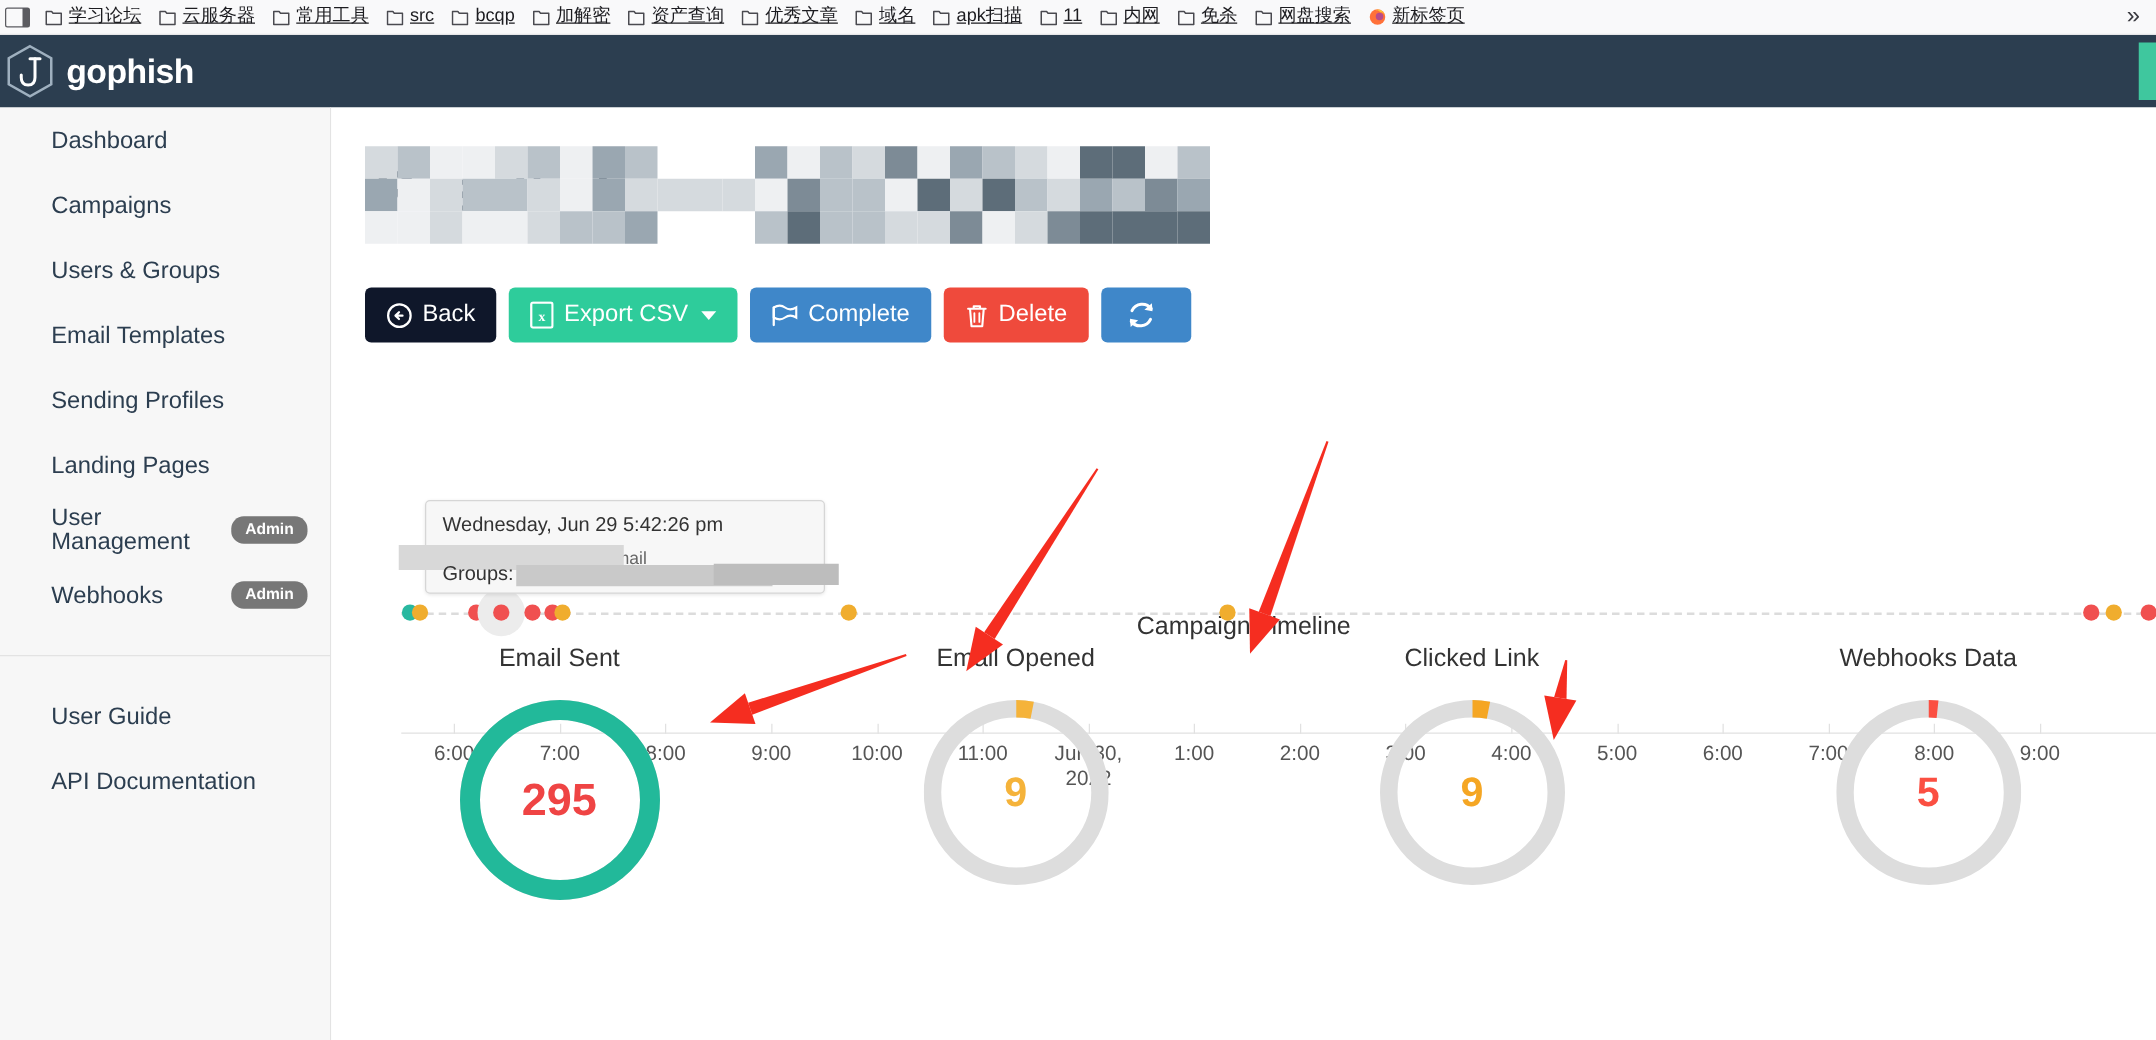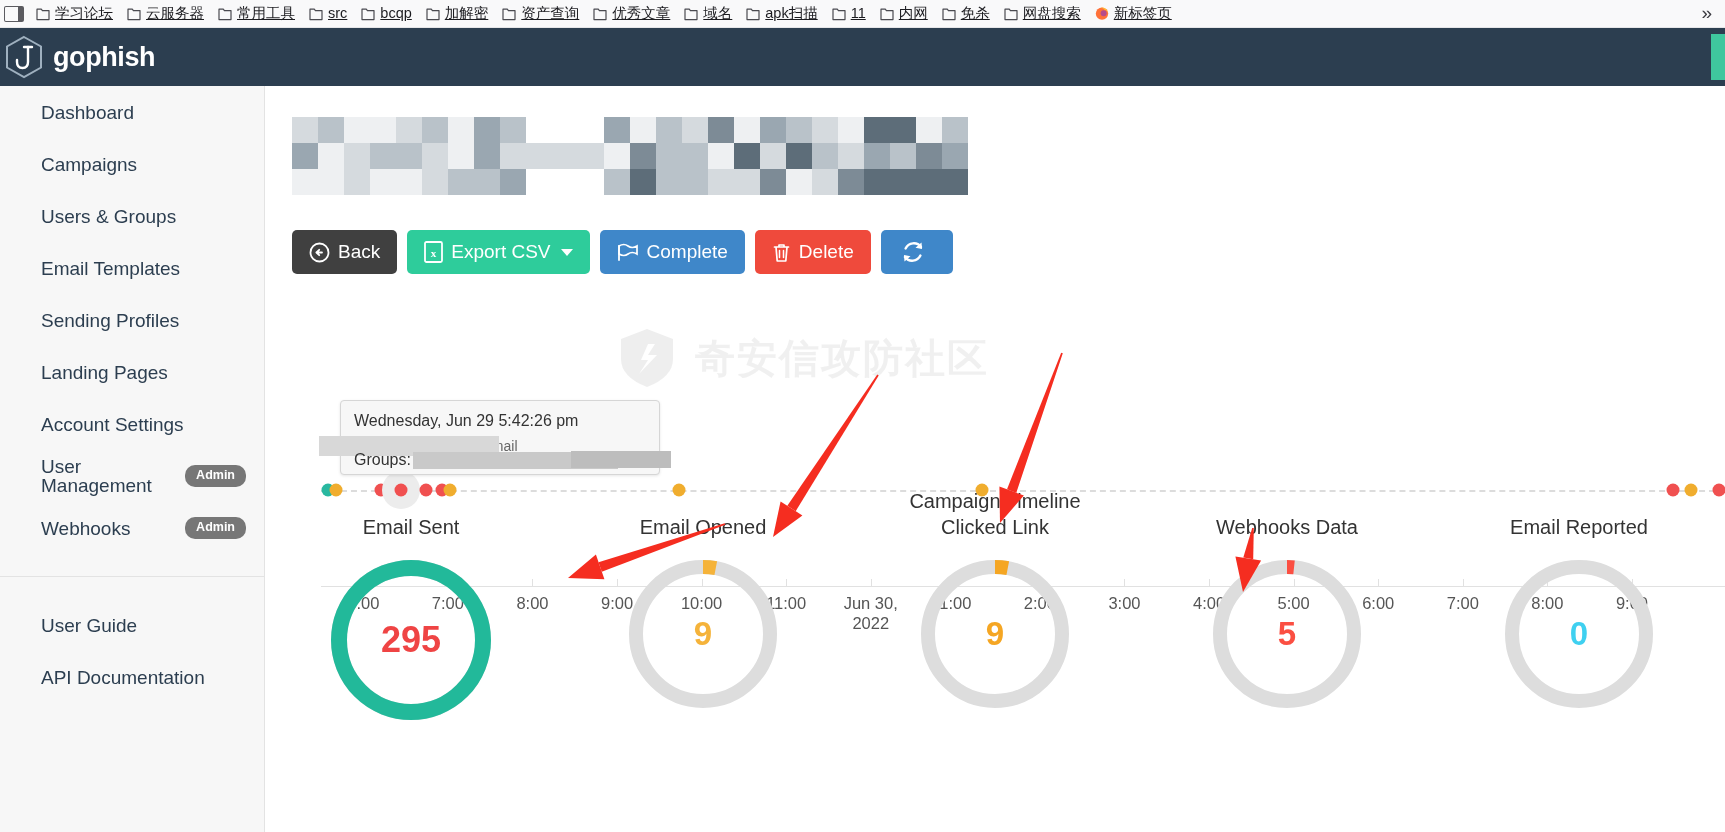--- a/index.html
+++ b/index.html
@@ -124,21 +124,21 @@
     height: 44px;
     display: flex; align-items: center; gap: 8px;
     padding: 0 17px;
     border: none; border-radius: 5px;
     font-size: 19px; color: #ffffff;
     font-family: "Liberation Sans", sans-serif;
     cursor: pointer;
     white-space: nowrap;
   }
   .btn svg { display: block; flex: 0 0 auto; }
-  #btn-back    { background: #404040; }
+  #btn-back    { background: #0f172a; }
   #btn-export  { background: #2ecc9b; }
   #btn-complete{ background: #3f87c9; }
   #btn-delete  { background: #ef4a3c; }
   #btn-refresh { background: #3f87c9; padding: 0 20px; }
   .caret {
     width: 0; height: 0;
     border-left: 6px solid transparent;
     border-right: 6px solid transparent;
     border-top: 7px solid #ffffff;
     margin-left: 2px;
@@ -420,23 +420,20 @@
         <span class="nav-label">Users &amp; Groups</span>
       </div>
       <div class="nav-item">
         <span class="nav-label">Email Templates</span>
       </div>
       <div class="nav-item">
         <span class="nav-label">Sending Profiles</span>
       </div>
       <div class="nav-item">
         <span class="nav-label">Landing Pages</span>
-      </div>
-      <div class="nav-item">
-        <span class="nav-label">Account Settings</span>
       </div>
       <div class="nav-item">
         <span class="nav-label">User Management</span>
         <span class="badge-admin">Admin</span>
       </div>
       <div class="nav-item">
         <span class="nav-label">Webhooks</span>
         <span class="badge-admin">Admin</span>
       </div>
     </div>
@@ -578,27 +575,20 @@
         <polygon points="20.5,2.5 21,9 14.5,7.8" fill="#ffffff"></polygon>
         <polygon points="3.5,21.5 3,15 9.5,16.2" fill="#ffffff"></polygon>
       </svg>
       <span></span>
     </button>
   </div>
 
   <div id="timeline-area">
     <div id="timeline-title">Campaign Timeline</div>
 
-    <div id="watermark">
-      <svg width="64" height="64" viewBox="0 0 64 64">
-        <path d="M32 3 L58 13 V33 Q58 51 32 61 Q6 51 6 33 V13 Z" fill="#c8c8c8"></path>
-        <path d="M33 18 L26 34 H33 L24 48 L42 29 H33 L40 18 Z" fill="#ffffff"></path>
-      </svg>
-      <div id="watermark-text">奇安信攻防社区</div>
-    </div>
 
     <div id="timeline-axis-line"></div>
     <div id="timeline-dots">
         <div class="tl-dot" style="left: 63.02px; top: 224px; background: rgb(41, 184, 160);"></div>
         <div class="tl-dot" style="left: 71.444px; top: 224px; background: rgb(240, 173, 46);"></div>
         <div class="tl-dot" style="left: 116.372px; top: 224px; background: rgb(240, 80, 80);"></div>
         <div class="tl-halo" style="left: 136.028px; top: 224px;"></div>
         <div class="tl-dot" style="left: 136.028px; top: 224px; background: rgb(240, 80, 80);"></div>
         <div class="tl-dot" style="left: 161.3px; top: 224px; background: rgb(240, 80, 80);"></div>
         <div class="tl-dot" style="left: 176.744px; top: 224px; background: rgb(240, 80, 80);"></div>
@@ -726,29 +716,20 @@
       <div class="donut-cell">
         <div class="donut-label">Webhooks Data</div>
         <div class="donut">
           <svg width="148" height="148" viewBox="0 0 148 148">
             <circle cx="74" cy="74" r="67" fill="none" stroke="#dddddd" stroke-width="14"></circle>
             <circle cx="74" cy="74" r="67" fill="none" stroke="#fb4f42" stroke-width="14" stroke-dasharray="7.135142636966648 413.83827294406564" transform="rotate(-90 74 74)"></circle>
           </svg>
           <div class="donut-value" style="color: rgb(251, 79, 66);">5</div>
         </div>
       </div>
-      <div class="donut-cell">
-        <div class="donut-label">Email Reported</div>
-        <div class="donut">
-          <svg width="148" height="148" viewBox="0 0 148 148">
-            <circle cx="74" cy="74" r="67" fill="none" stroke="#dddddd" stroke-width="14"></circle>
-          </svg>
-          <div class="donut-value" style="color: rgb(63, 208, 240);">0</div>
-        </div>
-      </div>
     </div>
 </div>
 
 <svg id="arrows" viewBox="0 0 1725 832">
   <g id="arrow-group">
       <polygon points="724.7,523.2 598.5,562.2 601.8,571.7 725.3,524.8" fill="#f52d20"></polygon>
       <polygon points="568.0,578.0 595.9,554.6 604.4,579.2" fill="#f52d20"></polygon>
       <polygon points="877.3,374.6 787.3,505.7 795.7,511.2 878.7,375.4" fill="#f52d20"></polygon>
       <polygon points="773.0,537.0 780.6,501.4 802.4,515.5" fill="#f52d20"></polygon>
       <polygon points="1061.2,352.7 1007.0,489.3 1016.3,492.8 1062.8,353.3" fill="#f52d20"></polygon>

